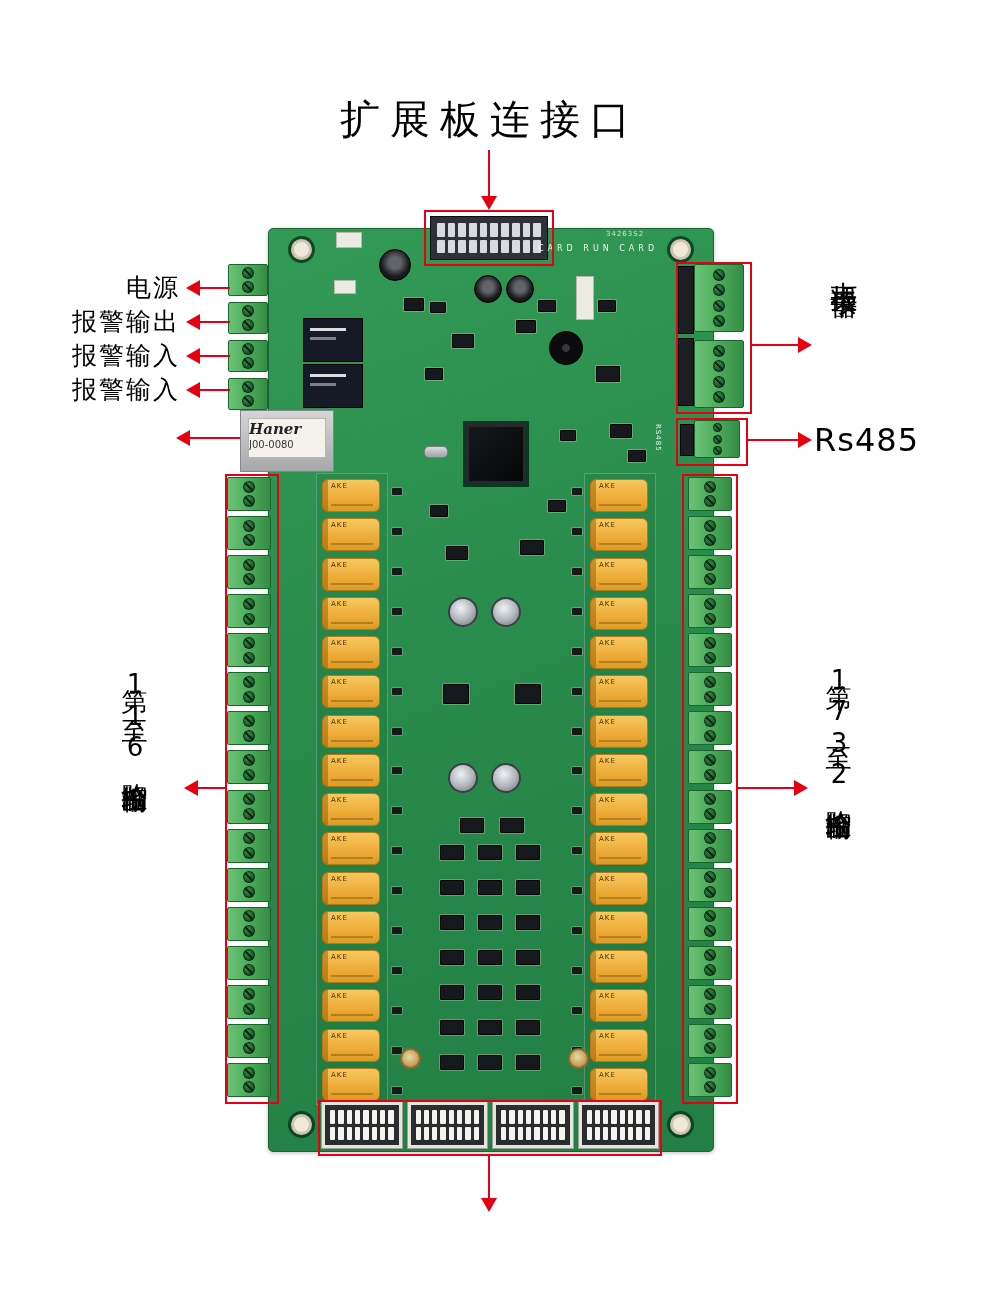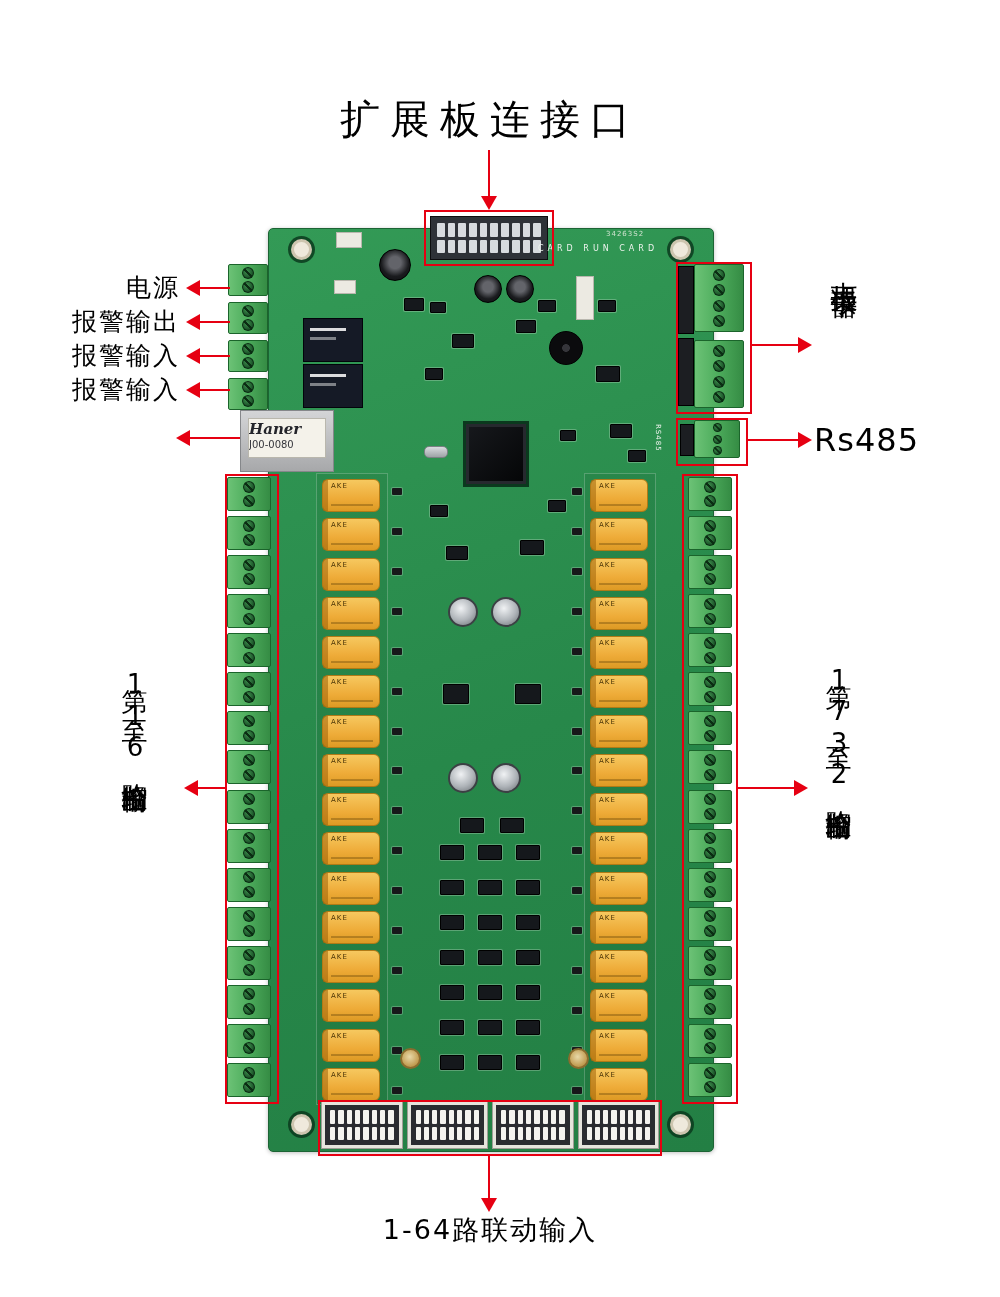--- a/index.html
+++ b/index.html
@@ -586,21 +586,20 @@
   <div class="vlab" style="left:118px;top:668px;height:290px;letter-spacing:1px">第1至16路控制输出</div>
 
   <div class="rbox" style="left:682px;top:474px;width:52px;height:626px"></div>
   <div class="rl" style="left:736px;top:787px;width:58px;height:2px"></div>
   <div class="arr right" style="left:794px;top:780px"></div>
   <div class="vlab" style="left:822px;top:664px;height:300px;letter-spacing:1px">第17至32路控制输出</div>
 
   <div class="rbox" style="left:318px;top:1100px;width:340px;height:52px"></div>
   <div class="rl" style="left:488px;top:1154px;width:2px;height:44px"></div>
   <div class="arr down" style="left:481px;top:1198px"></div>
-  <div class="blab" style="left:340px;top:1212px;width:300px">1-64路联动输入</div>
 
 <div class="soic" style="left:404px;top:298px;width:18px;height:11px"></div>
     <div class="soic" style="left:430px;top:302px;width:14px;height:9px"></div>
     <div class="soic" style="left:452px;top:334px;width:20px;height:12px"></div>
     <div class="soic" style="left:516px;top:320px;width:18px;height:11px"></div>
     <div class="soic" style="left:538px;top:300px;width:16px;height:10px"></div>
     <div class="soic" style="left:598px;top:300px;width:16px;height:10px"></div>
     <div class="soic" style="left:596px;top:366px;width:22px;height:14px"></div>
     <div class="soic" style="left:610px;top:424px;width:20px;height:12px"></div>
     <div class="soic" style="left:628px;top:450px;width:16px;height:10px"></div>

